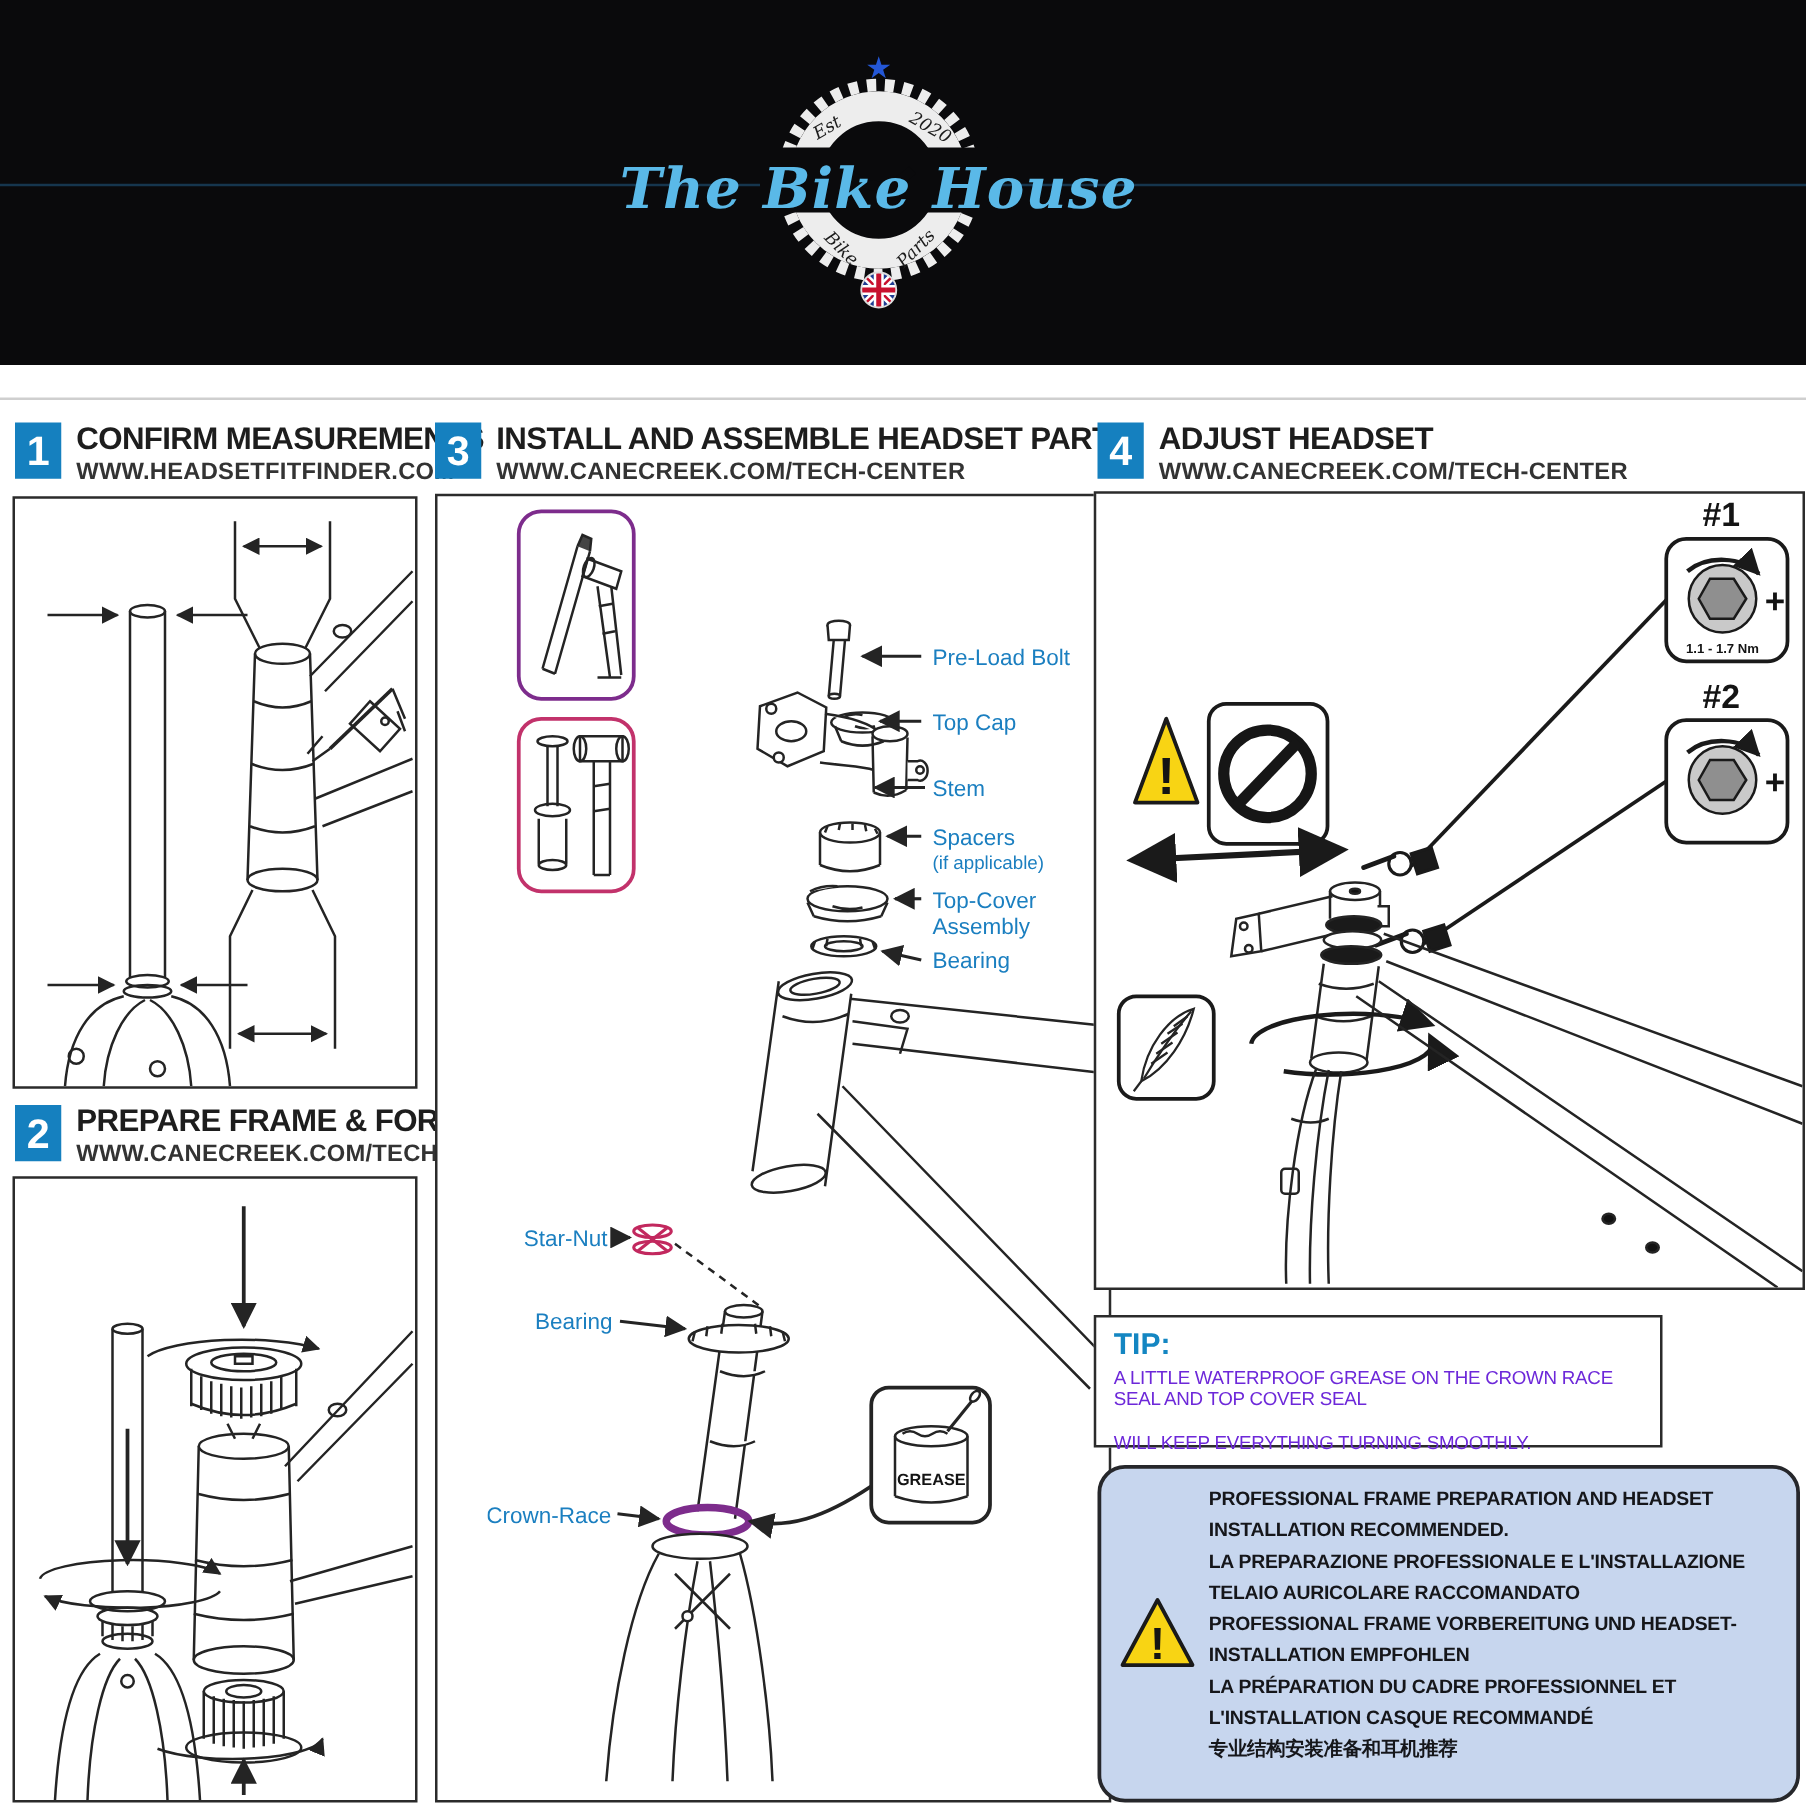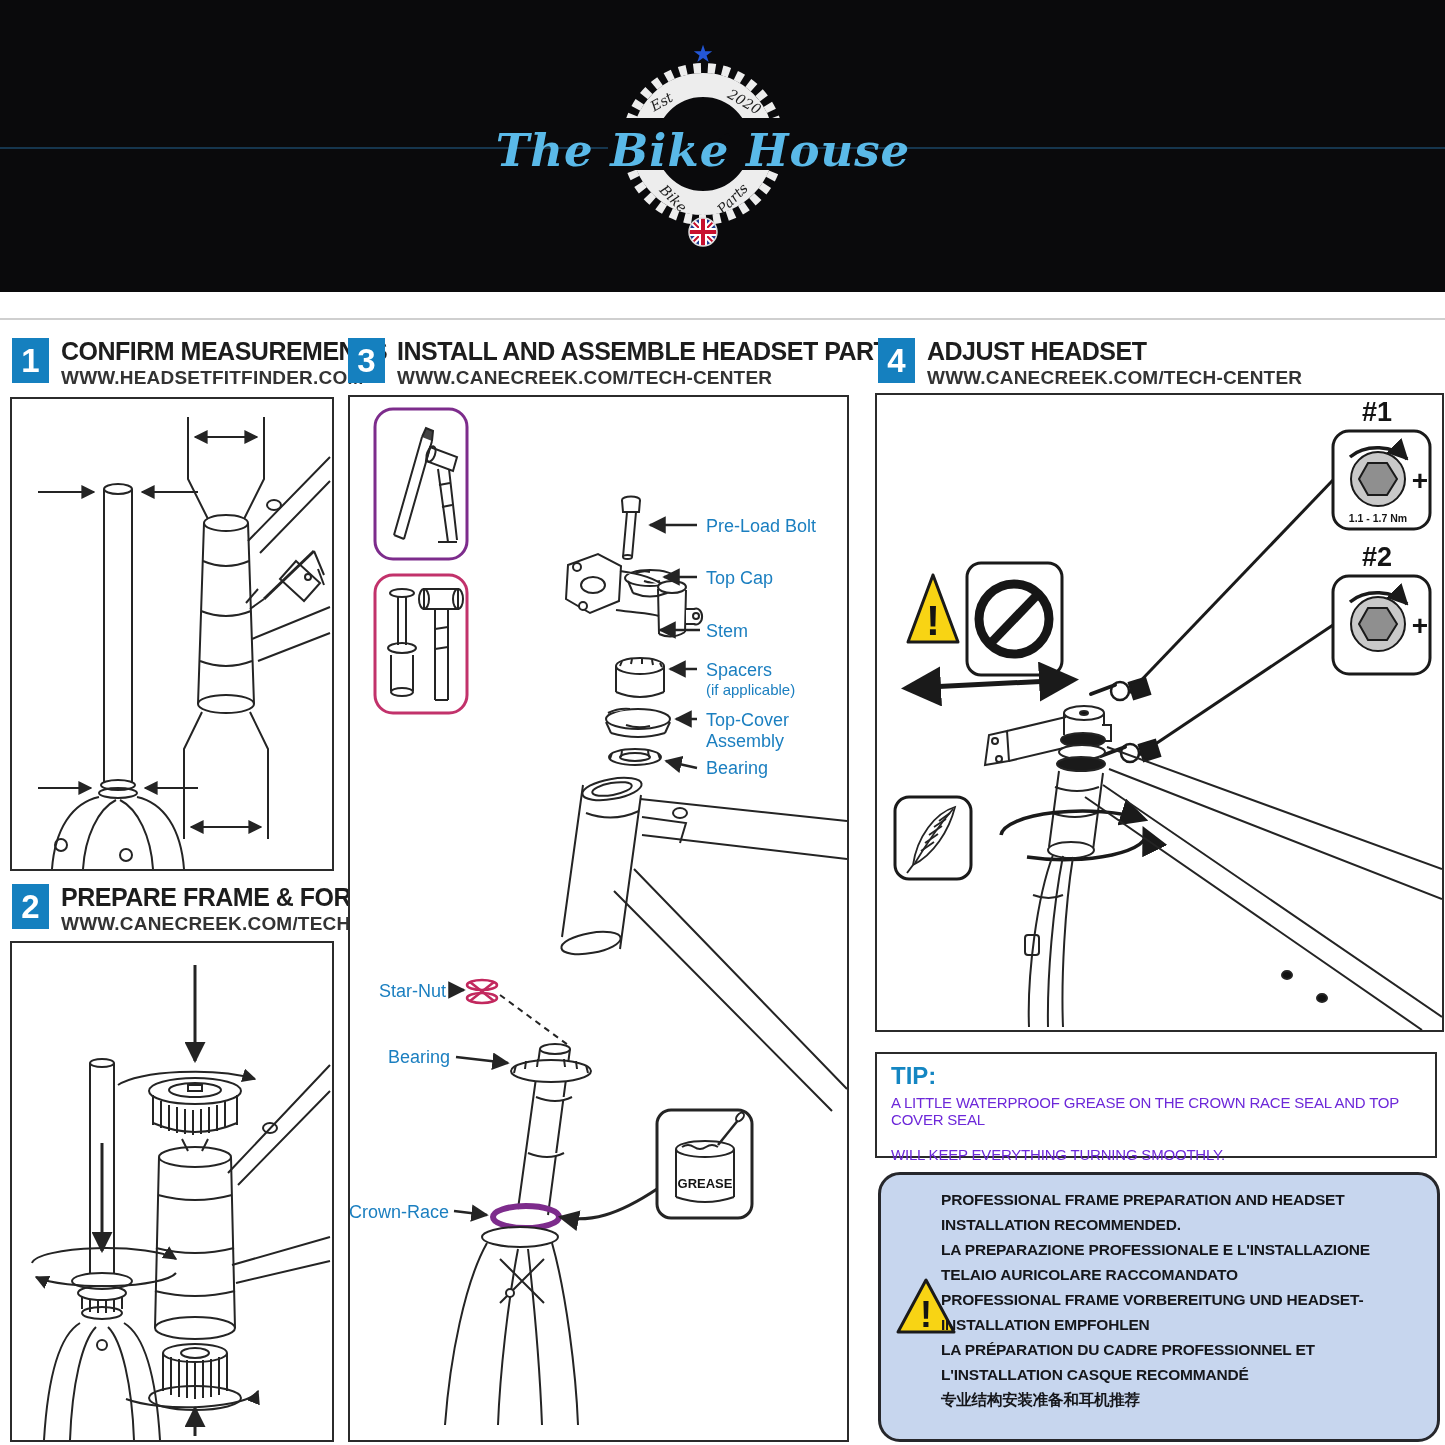--- a/index.html
+++ b/index.html
@@ -19,28 +19,28 @@
   
   .step-h{display:flex;align-items:flex-start;}
   .num{width:37px;height:45px;background:#1580bf;color:#fff;font-size:33px;
        font-weight:bold;display:flex;align-items:center;justify-content:center;flex:0 0 37px;}
   .ht{margin-left:12px;}
   .step-title{font-size:25px;font-weight:bold;color:#1d1d1d;line-height:26px;letter-spacing:-0.5px;white-space:nowrap;}
   .step-url{font-size:19px;font-weight:bold;color:#333;margin-top:3px;letter-spacing:0.2px;}
 
   
   .dbox{border:2px solid #2b2b2b;background:#fff;}
-  .tip-box{left:875px;top:1052px;width:562px;height:106px;border:2px solid #2b2b2b;
+  .tip-box{left:875px;top:1052px;width:455px;height:106px;border:2px solid #2b2b2b;
            background:#fff;box-sizing:border-box;padding:8px 14px;}
   .tip-heading{color:#1486c2;font-size:24px;font-weight:bold;}
   .tip-line{color:#6d28d9;font-size:15px;font-weight:normal;margin-top:4px;letter-spacing:-0.2px;}
 
   .warn-box{left:878px;top:1172px;width:562px;height:270px;background:#c7d6ee;
             border:3px solid #26272b;border-radius:22px;box-sizing:border-box;}
-  .warn-text{position:absolute;left:60px;top:12px;width:466px;}
+  .warn-text{position:absolute;left:86px;top:12px;width:466px;}
   .warn-line{color:#15161a;font-size:15.5px;font-weight:bold;line-height:25px;letter-spacing:-0.2px;}
 
   svg text.lbl{fill:#1b7fc0;font-family:"Liberation Sans",sans-serif;font-size:18px;}
   svg text.lbl-sm{fill:#1b7fc0;font-family:"Liberation Sans",sans-serif;font-size:15px;}
   svg text.dark{fill:#141414;font-family:"Liberation Sans",sans-serif;}
 </style>
 </head>
 <body>
 
 <div class="abs banner"></div>
@@ -219,21 +219,21 @@
       <path d="M68,380 C48,392 36,432 32,497"></path>
       <path d="M84,384 C70,398 60,442 58,497"></path>
       <path d="M112,380 C132,392 144,432 148,497"></path>
       <path d="M96,384 C110,398 120,442 122,497"></path>
       <circle cx="90" cy="402" r="5"></circle>
     </g>
   </g>
 </svg>
 </div>
 
-<div class="abs dbox" style="left:348px;top:395px;width:497px;height:1043px;">
+<div class="abs dbox" style="left:348px;top:395px;width:497px;height:1043px;padding-left:40px;">
 <svg width="497" height="1043" viewBox="0 0 497 1043">
   <defs>
     <marker id="ah3" viewBox="0 0 10 10" refX="9" refY="5" markerWidth="7" markerHeight="7" orient="auto-start-reverse">
       <path d="M0,0L10,5L0,10z" fill="#242424"></path>
     </marker>
   </defs>
 
   <g fill="none" stroke-width="2">
     <rect x="25" y="12" width="92" height="150" rx="18" stroke="#7d2c8c" stroke-width="3"></rect>
     <g stroke="#242424">

